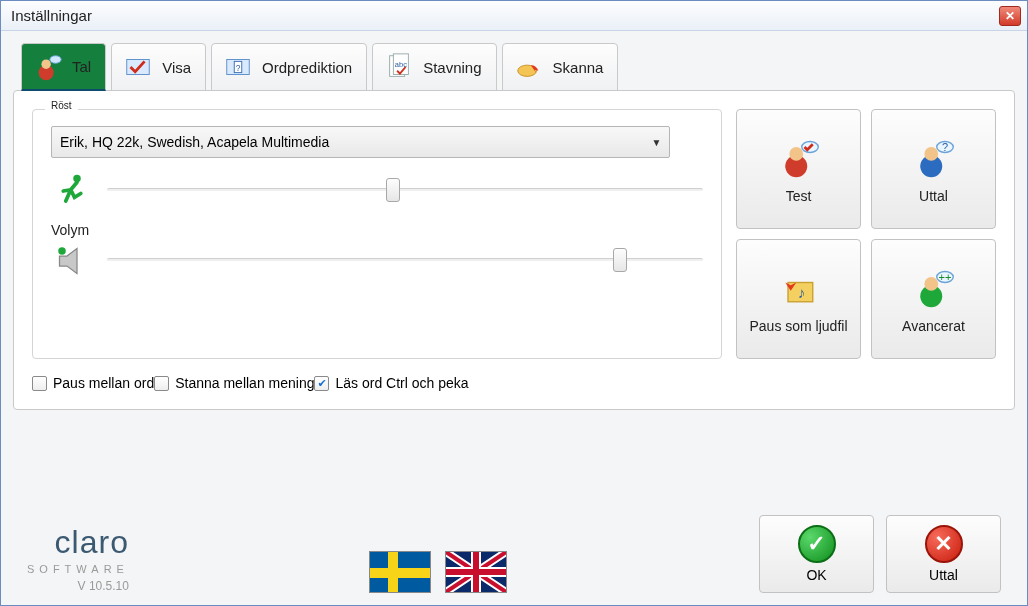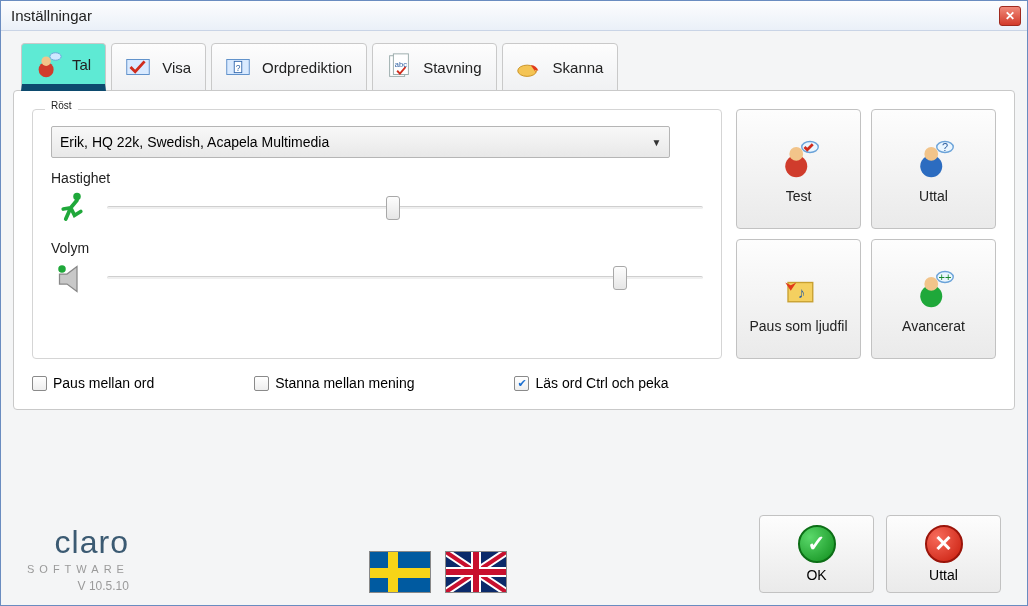--- a/index.html
+++ b/index.html
@@ -67,22 +67,22 @@
     padding: 8px 14px 8px 10px;
     background: linear-gradient(to bottom, #fdfdfd, #f0f1f3);
     border: 1px solid #c9c9c9;
     border-radius: 4px 4px 0 0;
     cursor: pointer;
     font-size: 15px;
     color: #222;
     height: 48px;
   }
   .tab.active {
-    background: #5eead4;
-    border-bottom: 7px solid #0c4a6e;
+    background: #15803d;
+    border-bottom: 2px solid #0c4a6e;
   }
   .tab-icon { width: 32px; height: 32px; display:flex; align-items:center; justify-content:center; }
   .tab-body {
     background: #fff;
     border: 1px solid #c9c9c9;
     border-radius: 4px;
     padding: 18px;
     margin-top: -1px;
     position: relative;
     z-index: 1;
@@ -185,21 +185,20 @@
     justify-content: center;
     gap: 6px;
     cursor: pointer;
     font-size: 14px;
     color: #222;
     text-align: center;
   }
   .big-btn .icon { width: 48px; height: 48px; display:flex; align-items:center; justify-content:center; }
   .check-row {
     display: flex;
-    gap: 100px;
     padding: 6px 0 0 0;
     font-size: 14px;
     text-align: center;
   }
   .check {
     display: flex;
     align-items: center;
     gap: 6px;
     cursor: pointer;
   }
@@ -364,21 +363,20 @@
       <div class="tab-body">
         <div class="main-row">
           <div class="fieldset">
             <span class="fieldset-legend">Röst</span>
 
             <div class="voice-select">
               <span>Erik, HQ 22k, Swedish, Acapela Multimedia</span>
               <span class="arrow">▼</span>
             </div>
 
-            <div class="slider-label">Hastighet</div>
             <div class="slider-row">
               <span class="slider-icon">
                 <svg width="40" height="40" viewBox="0 0 32 32">
                   <circle cx="20" cy="6" r="3" fill="#1fa83a"></circle>
                   <path d="M20 9 l-5 6 l-6 1 M15 15 l3 6 l5 -3 M15 15 l-4 9" stroke="#1fa83a" stroke-width="3" fill="none" stroke-linecap="round"></path>
                 </svg>
               </span>
               <div class="slider-track">
                 <div class="slider-line"></div>
                 <div class="slider-thumb" style="left:48%"></div>

